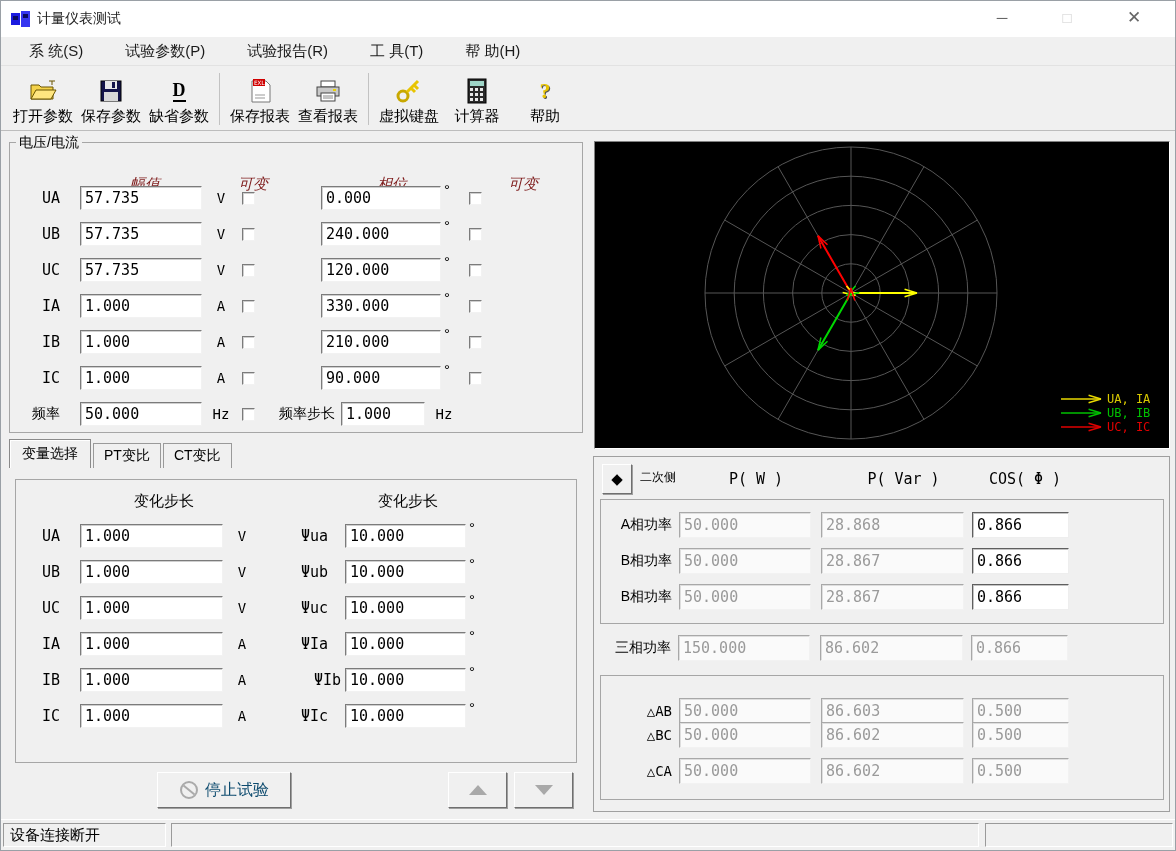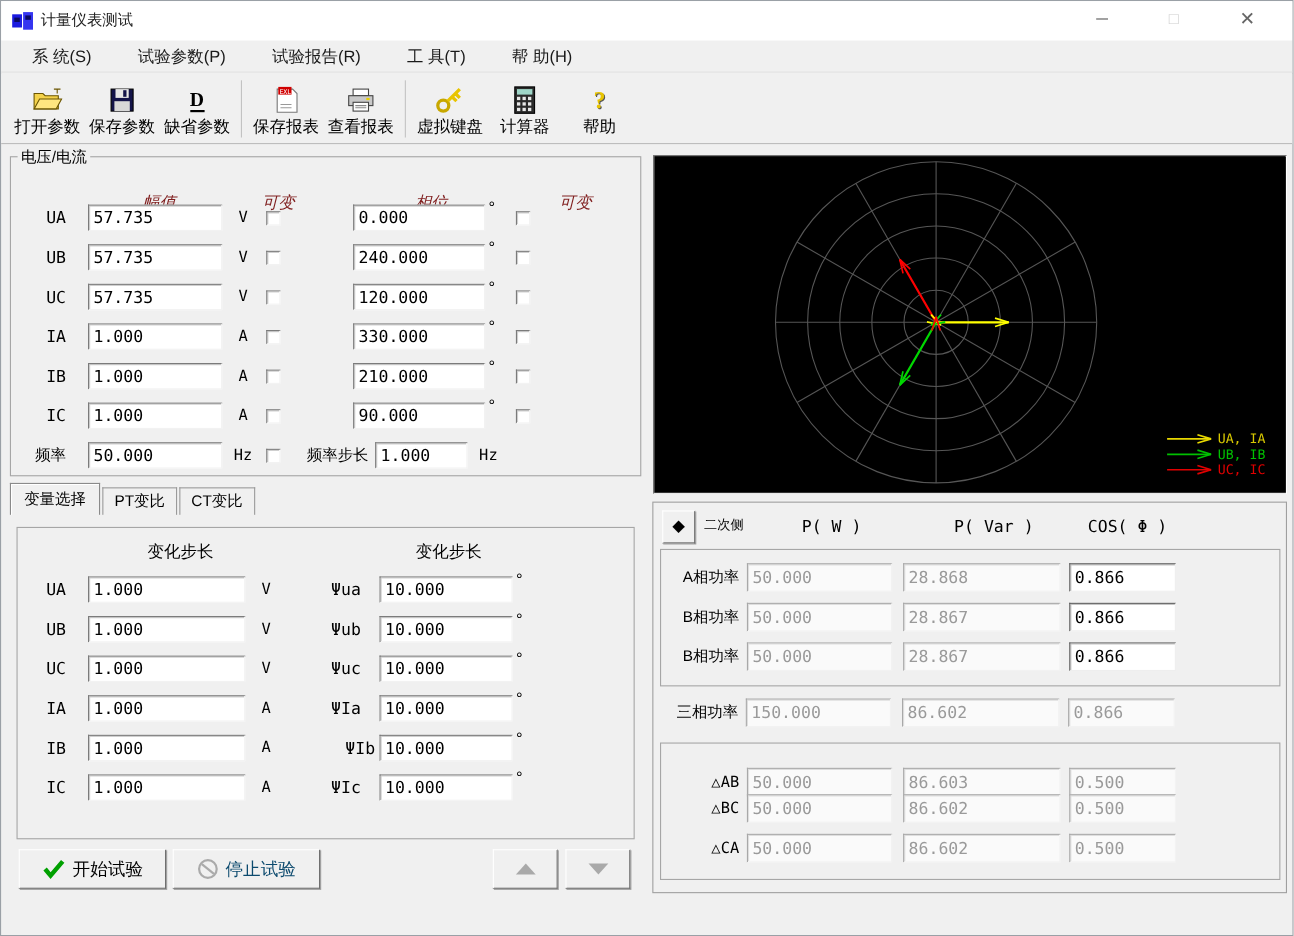--- a/index.html
+++ b/index.html
@@ -346,26 +346,20 @@
     <div class="vrow" style="top:224px;">
       <span class="vlabel mono" style="width:64px;">IC</span>
       <input class="tin" style="width: 143px;" readonly="" value="1.000">
       <span class="unit mono">A</span>
       <span class="mono" style="margin-left:48px; width:40px; font-size:15px;">ΨIc</span>
       <input class="tin" style="width: 121px; margin-left: 4px;" readonly="" value="10.000">
       <span class="deg">°</span>
     </div>
   </div>
 
-  <div class="abtn" style="left:16px; top:771px; width:134px;">
-    <svg width="22" height="20" viewBox="0 0 22 20" style="margin-right:6px;">
-      <path d="M3 10 L8 16 L19 3" stroke="#00a000" stroke-width="4" fill="none"></path>
-    </svg>
-    <span>开始试验</span>
-  </div>
   <div class="abtn disabled" style="left:156px; top:771px; width:134px;">
     <svg width="20" height="20" viewBox="0 0 20 20" style="margin-right:6px;">
       <circle cx="10" cy="10" r="8" stroke="#aaaaaa" stroke-width="2" fill="none"></circle>
       <path d="M4.5 5.5 L15.5 14.5" stroke="#aaaaaa" stroke-width="2"></path>
     </svg>
     <span>停止试验</span>
   </div>
   <div class="abtn" style="left:447px; top:771px; width:59px;">
     <span class="tri-up"></span>
   </div>
@@ -477,14 +471,19 @@
       </div>
       <div class="rrow" style="top:82px; left:0;">
         <span class="rlabel mono">△CA</span>
         <input class="rfield gray f1" readonly="" value="50.000" style="">
         <input class="rfield gray f2" readonly="" value="86.602" style="">
         <input class="rfield gray f3" readonly="" value="0.500" style="">
       </div>
     </div>
   </div>
 
+  <div class="statusbar">
+    <div class="spane" style="left:2px; width:163px;">设备连接断开</div>
+    <div class="spane" style="left:170px; width:808px;"></div>
+    <div class="spane" style="left:984px; width:188px;"></div>
+  </div>
 
 </div>
 
 </body></html>

